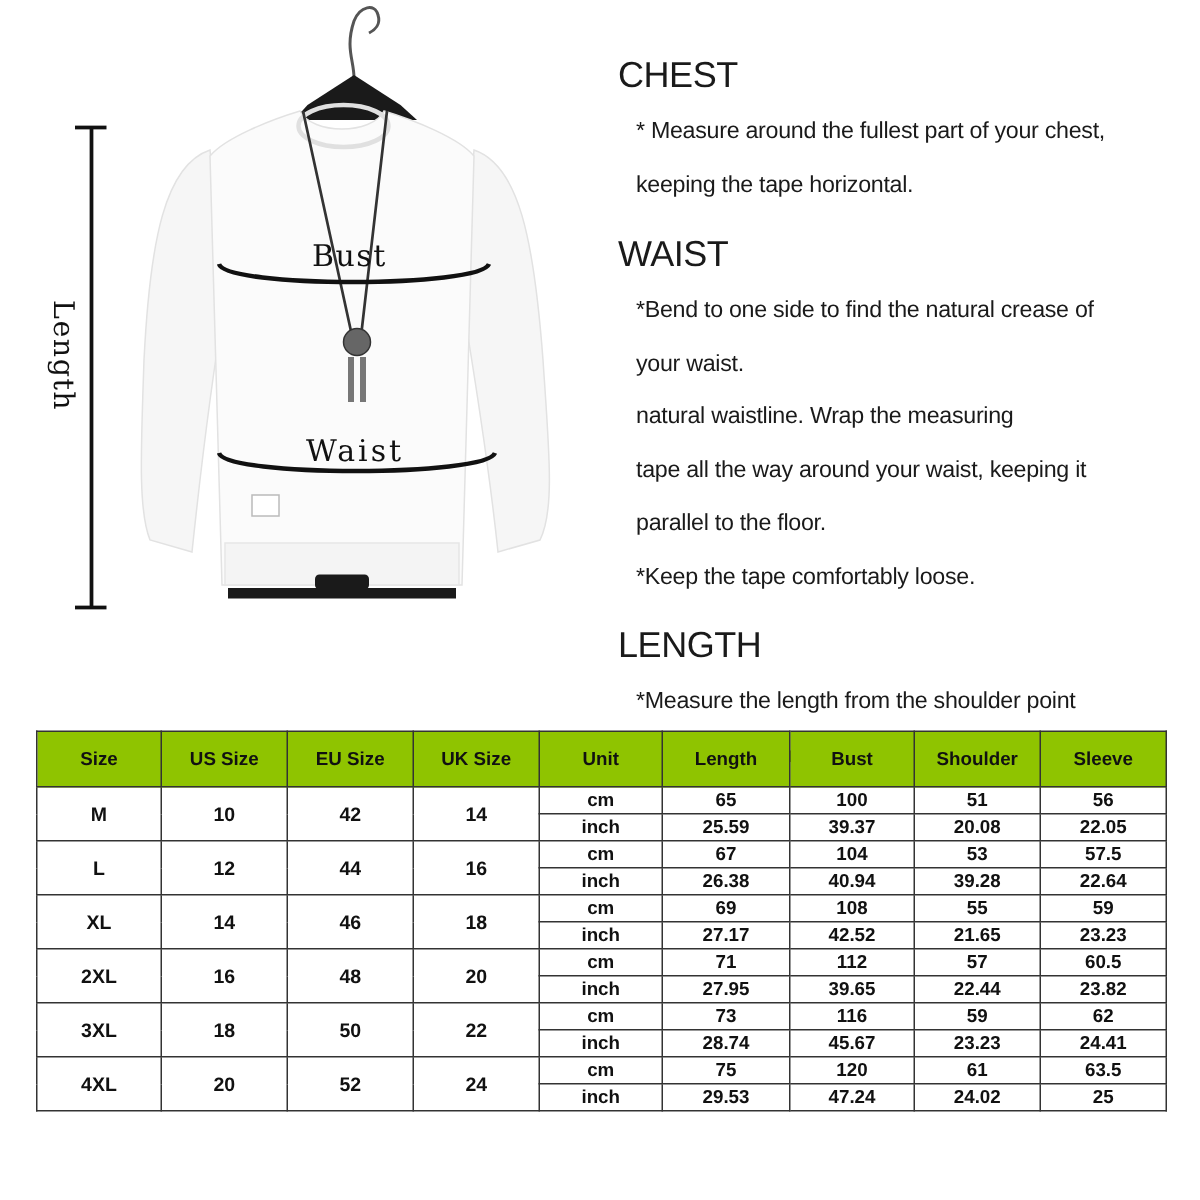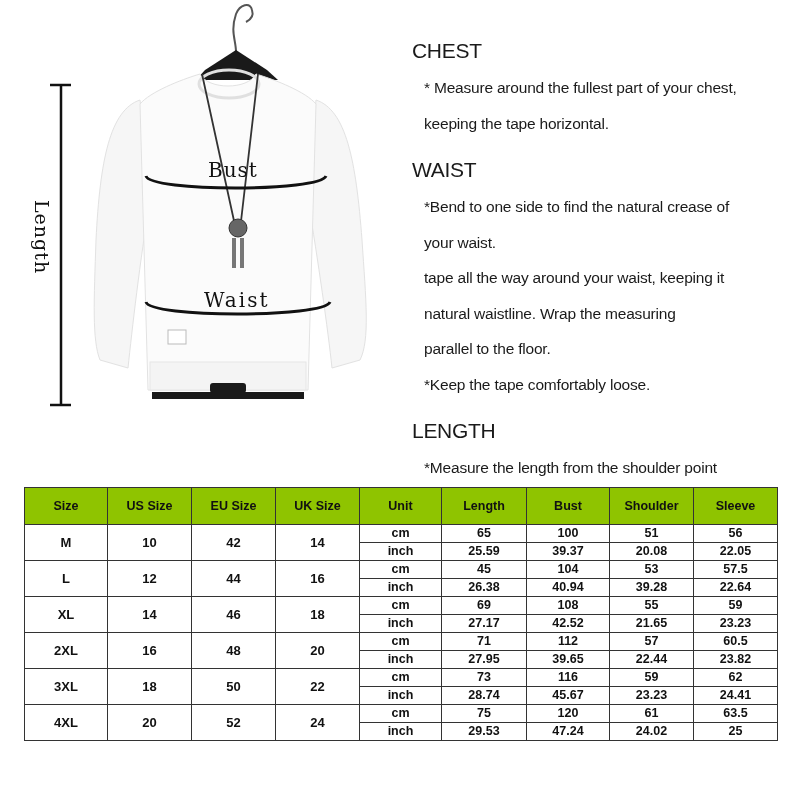--- a/index.html
+++ b/index.html
@@ -1,19 +1,19 @@
 <!DOCTYPE html>
 <html><head>
 <meta charset="utf-8">
 <style>
   html,body{margin:0;padding:0;background:#fff;}
   body{width:800px;height:800px;position:relative;overflow:hidden;font-family:"Liberation Sans","DejaVu Sans",sans-serif;}
   .illus{position:absolute;left:0;top:0;width:400px;height:420px;}
   .guide{position:absolute;left:412px;top:38px;width:380px;color:#1a1a1a;}
-  .guide h2{margin:0;font-size:21px;font-weight:400;letter-spacing:-0.3px;line-height:26px;}
+  .guide h2{margin:0;font-size:24px;font-weight:400;letter-spacing:-0.3px;line-height:26px;}
   .guide p{margin:12px;font-size:15.5px;line-height:23.5px;letter-spacing:-0.2px;}
   .sec{margin-bottom:22px;}
   table{position:absolute;left:24px;top:487px;border-collapse:collapse;font-weight:700;font-size:12.5px;color:#111;}
   th{background:#8fc400;height:34px;border:1.5px solid #333;font-weight:700;font-size:12.5px;}
   td{border:1.5px solid #333;text-align:center;height:17px;padding:0;line-height:17px;}
   td.big{font-size:13px;}
 </style>
 </head>
 <body>
 
@@ -56,22 +56,22 @@
 <div class="guide">
   <div class="sec">
     <h2>CHEST</h2>
     <p>* Measure around the fullest part of your chest,</p>
     <p>keeping the tape horizontal.</p>
   </div>
   <div class="sec">
     <h2>WAIST</h2>
     <p>*Bend to one side to find the natural crease of</p>
     <p>your waist.</p>
+    <p>natural waistline. Wrap the measuring</p>
     <p>tape all the way around your waist, keeping it</p>
-    <p>natural waistline. Wrap the measuring</p>
     <p>parallel to the floor.</p>
     <p>*Keep the tape comfortably loose.</p>
   </div>
   <div class="sec">
     <h2>LENGTH</h2>
     <p>*Measure the length from the shoulder point</p>
     <p>to the hem of the garment.</p>
   </div>
 </div>
 
@@ -118,21 +118,21 @@
         <td>39.37</td>
         <td>20.08</td>
         <td>22.05</td>
       </tr>
       <tr>
         <td rowspan="2" class="big">L</td>
         <td rowspan="2" class="big">12</td>
         <td rowspan="2" class="big">44</td>
         <td rowspan="2" class="big">16</td>
         <td>cm</td>
-        <td>45</td>
+        <td>67</td>
         <td>104</td>
         <td>53</td>
         <td>57.5</td>
       </tr>
       <tr>
         <td>inch</td>
         <td>26.38</td>
         <td>40.94</td>
         <td>39.28</td>
         <td>22.64</td>

